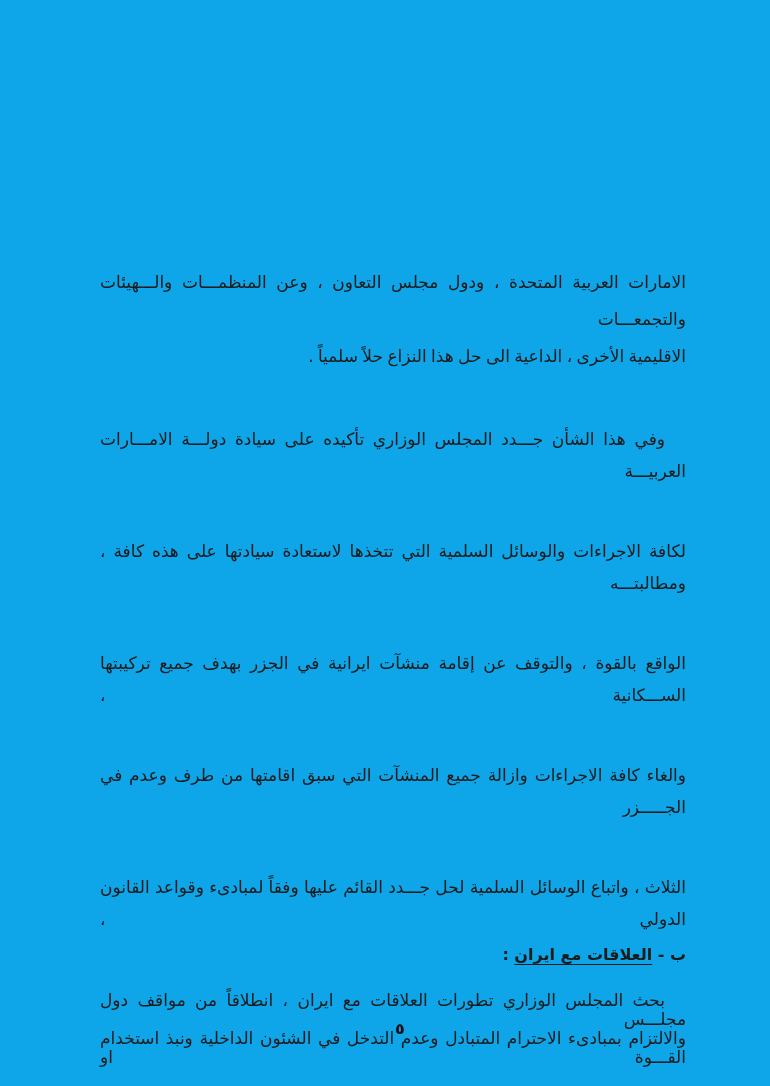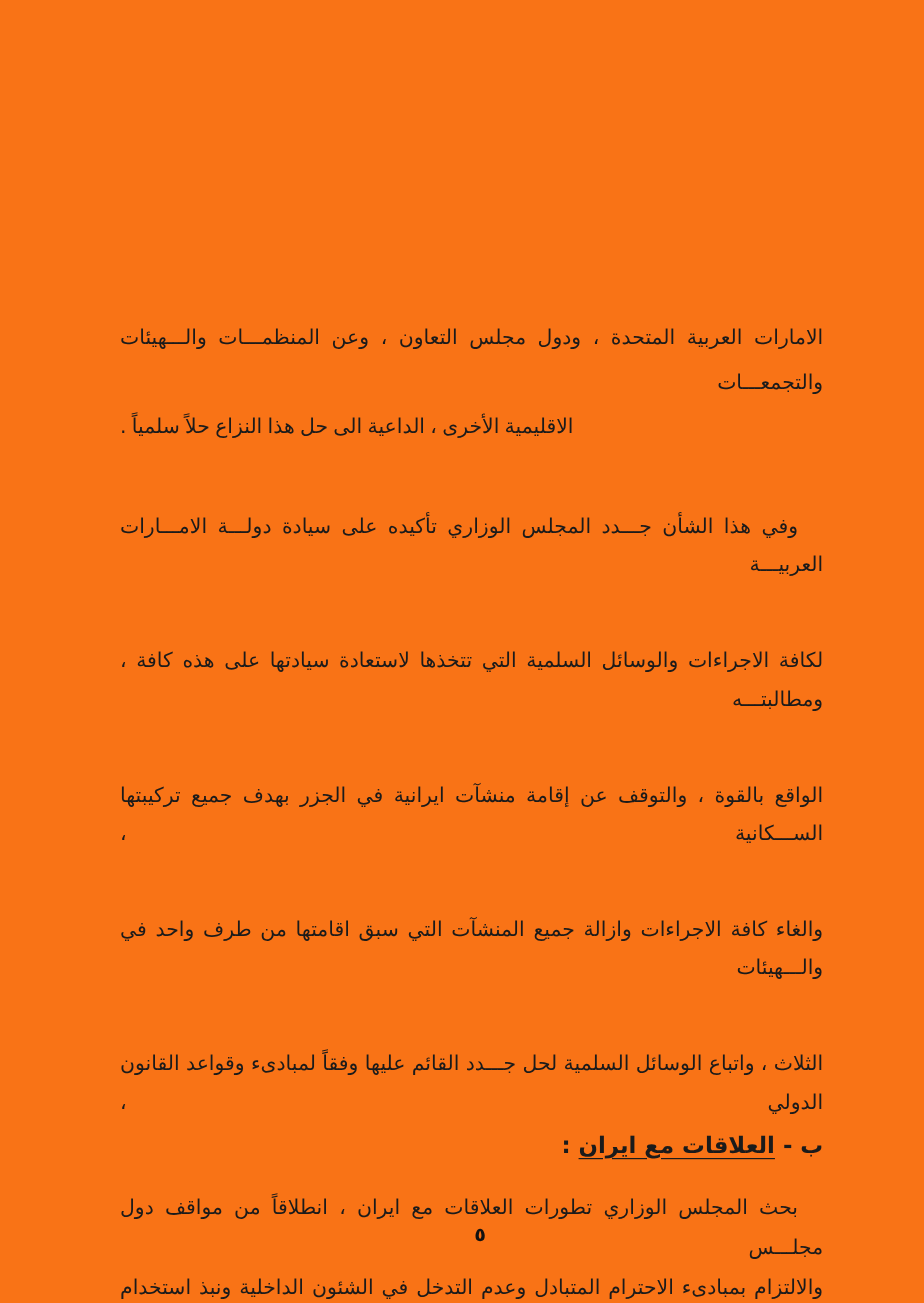--- a/index.html
+++ b/index.html
@@ -4,21 +4,21 @@
 <style>
   html, body {
     margin: 0;
     padding: 0;
     background: #ffffff;
   }
   .page {
     position: relative;
     width: 770px;
     height: 1086px;
-    background: #f97316;
+    background: #0ea5e9;
     color: #1b1b1b;
     font-family: "DejaVu Sans", sans-serif;
     overflow: hidden;
   }
   .text-block {
     position: absolute;
     top: 264px;
     right: 84px;
     left: 100px;
     direction: rtl;
@@ -31,33 +31,33 @@
     word-spacing: -1px;
     white-space: normal;
   }
   
   .line.just {
     text-align: justify;
     text-align-last: justify;
     -moz-text-align-last: justify;
   }
   
-  .line.end { text-align: left; }
+  .line.end { text-align: right; }
   
   .line.indent { text-indent: 21px; }
 
   .p1 .line { line-height: 37px; }
   .p2 { margin-top: 2px; }
   .p2 .line { line-height: 32px; margin-top: 48px; }
   .p3 { margin-top: 20px; }
-  .p3 .line { line-height: 33px; }
+  .p3 .line { line-height: 19px; }
 
   .heading {
     margin: 4px 0 0 0;
-    font-size: 19px;
+    font-size: 16px;
     font-weight: bold;
     line-height: 32px;
     text-align: right;
     direction: rtl;
   }
   .heading .underlined {
     text-decoration: underline;
     text-underline-offset: 4px;
   }
 
@@ -82,21 +82,21 @@
 
     <div class="para p1">
       <span class="line just">الامارات العربية المتحدة ، ودول مجلس التعاون ، وعن المنظمـــات والـــهيئات والتجمعـــات</span>
       <span class="line end">الاقليمية الأخرى ، الداعية الى حل هذا النزاع حلاً سلمياً .</span>
     </div>
 
     <div class="para p2">
       <span class="line just indent">وفي هذا الشأن جـــدد المجلس الوزاري تأكيده على سيادة دولـــة الامـــارات العربيـــة</span>
       <span class="line just">لكافة الاجراءات والوسائل السلمية التي تتخذها لاستعادة سيادتها على هذه كافة ، ومطالبتـــه</span>
       <span class="line just">الواقع بالقوة ، والتوقف عن إقامة منشآت ايرانية في الجزر بهدف جميع تركيبتها الســـكانية ،</span>
-      <span class="line just">والغاء كافة الاجراءات وازالة جميع المنشآت التي سبق اقامتها من طرف واحد في والـــهيئات</span>
+      <span class="line just">والغاء كافة الاجراءات وازالة جميع المنشآت التي سبق اقامتها من طرف وعدم في الجـــــزر</span>
       <span class="line just">الثلاث ، واتباع الوسائل السلمية لحل جـــدد القائم عليها وفقاً لمبادىء وقواعد القانون الدولي ،</span>
     </div>
 
     <h2 class="heading">
       <span>ب - </span><span class="underlined">العلاقات مع ايران</span><span> :</span>
     </h2>
 
     <div class="para p3">
       <span class="line just indent">بحث المجلس الوزاري تطورات العلاقات مع ايران ، انطلاقاً من مواقف دول مجلـــس</span>
       <span class="line just">والالتزام بمبادىء الاحترام المتبادل وعدم التدخل في الشئون الداخلية ونبذ استخدام القـــوة او</span>

